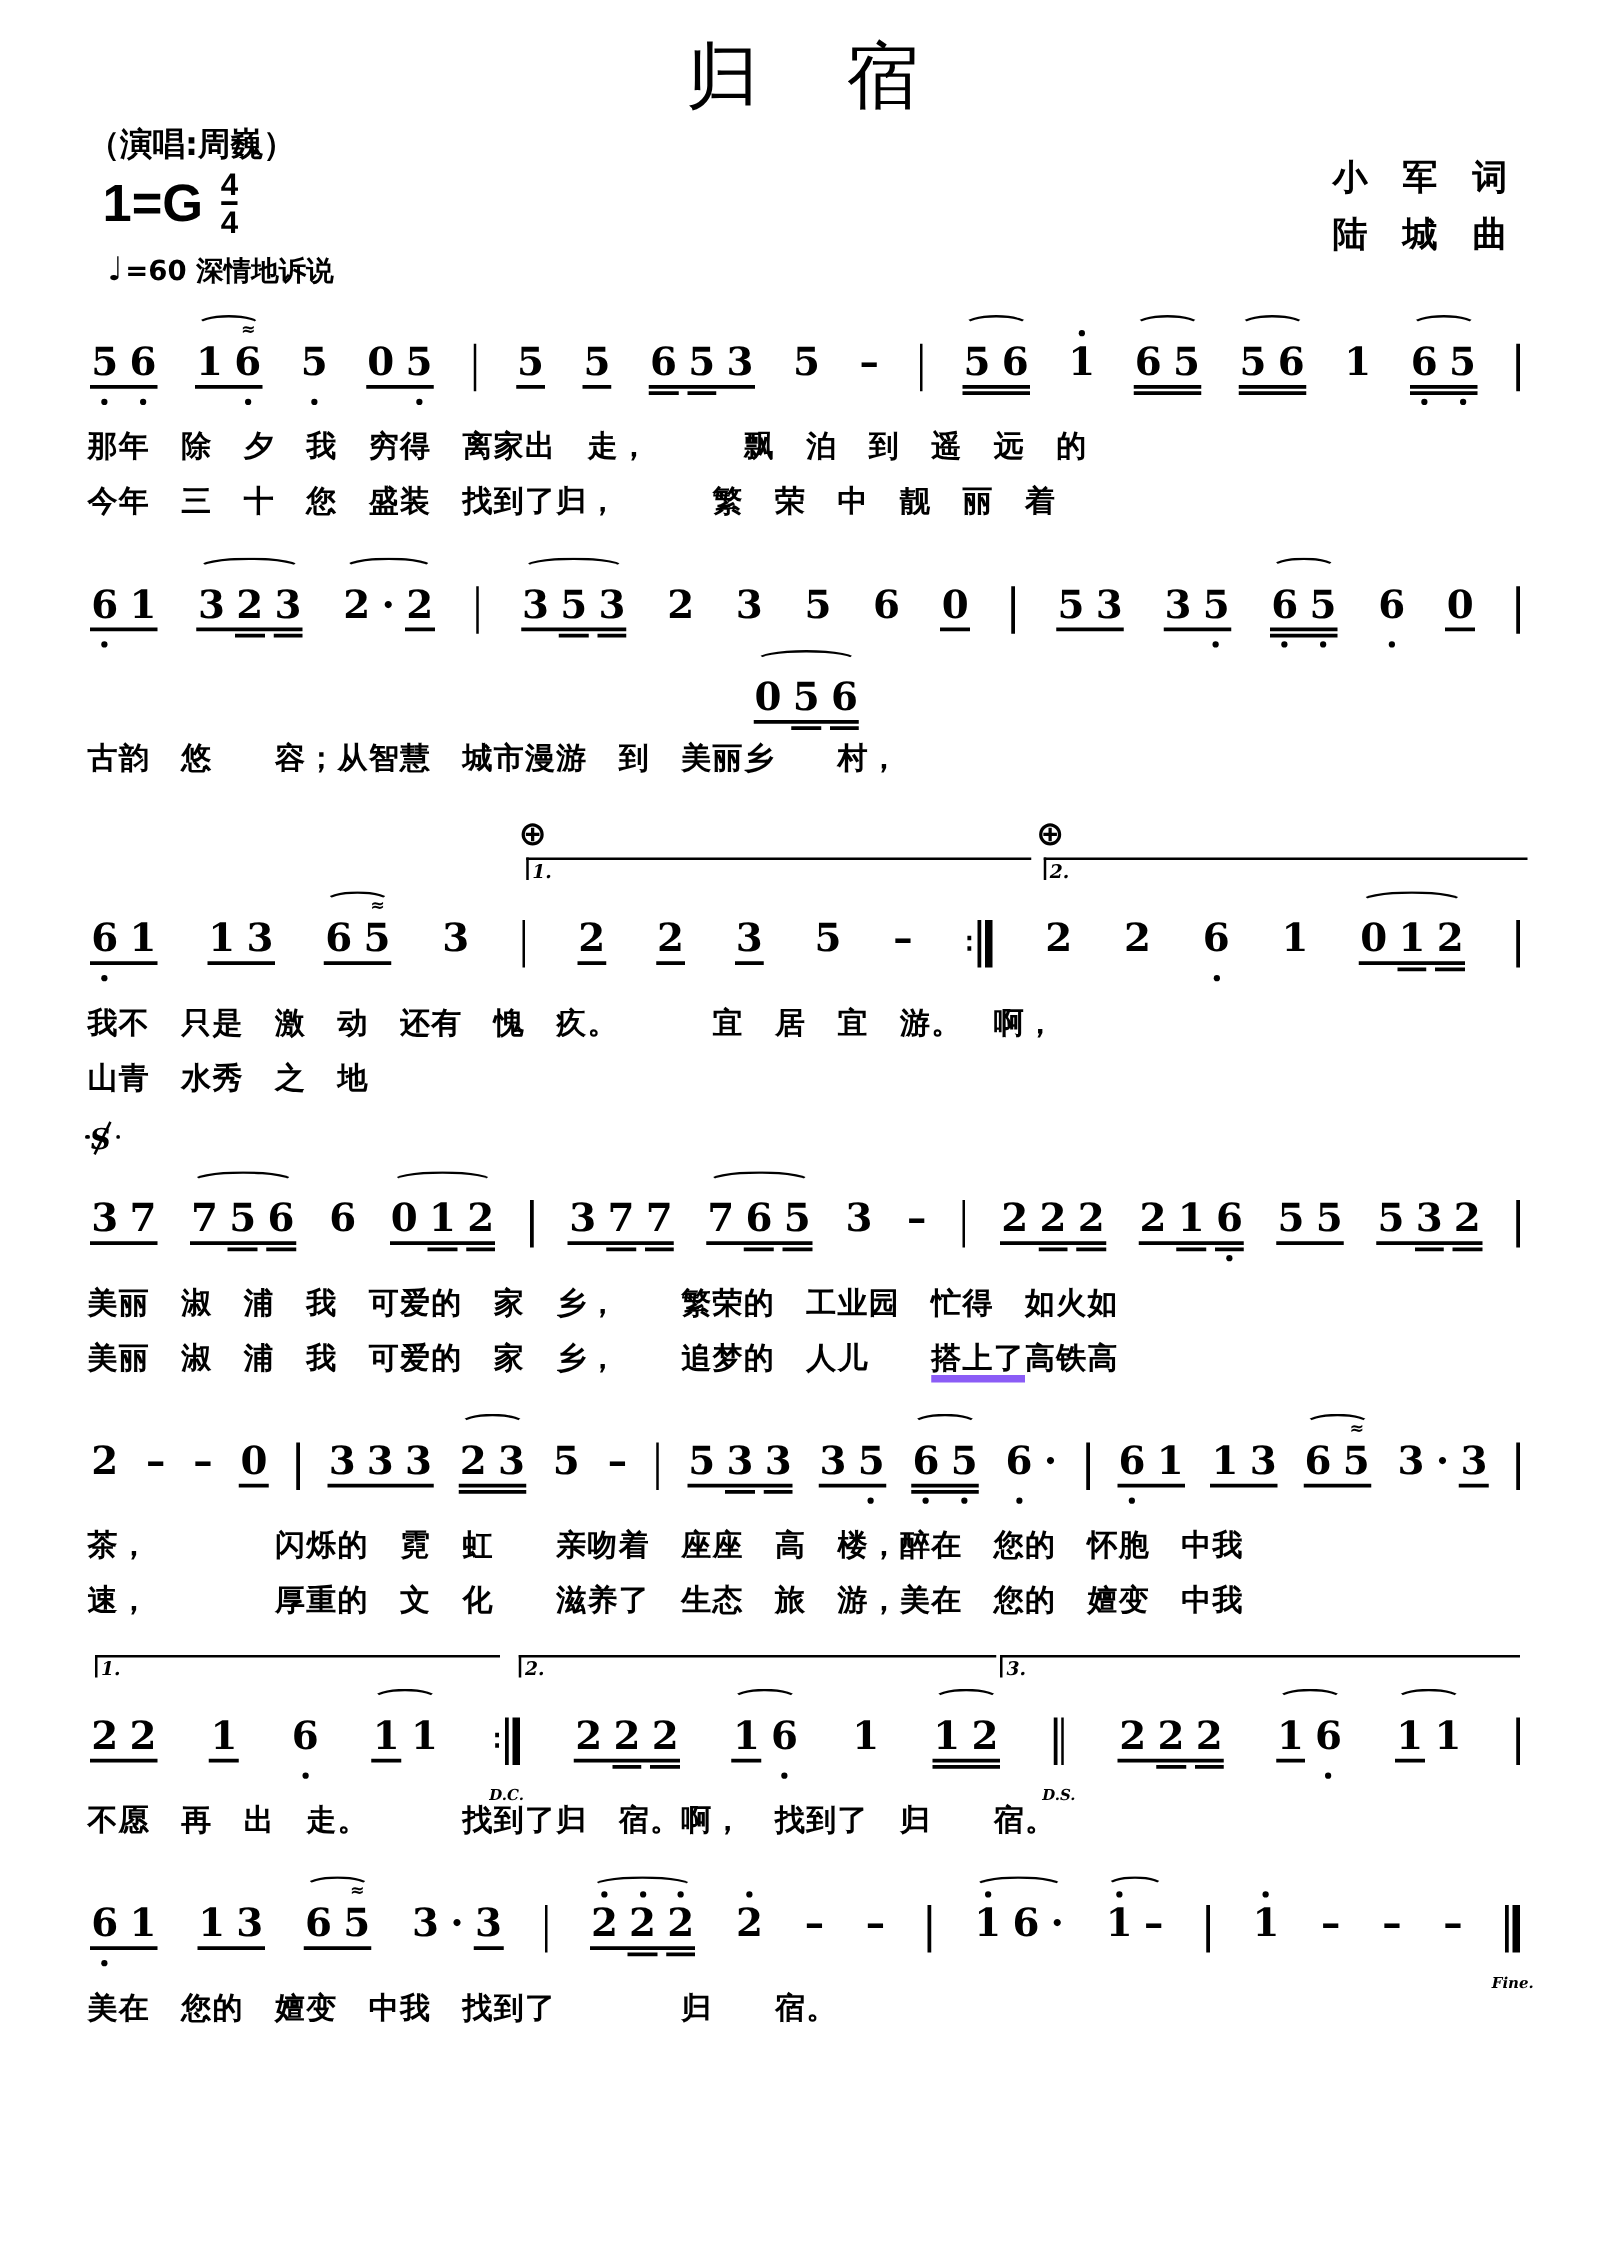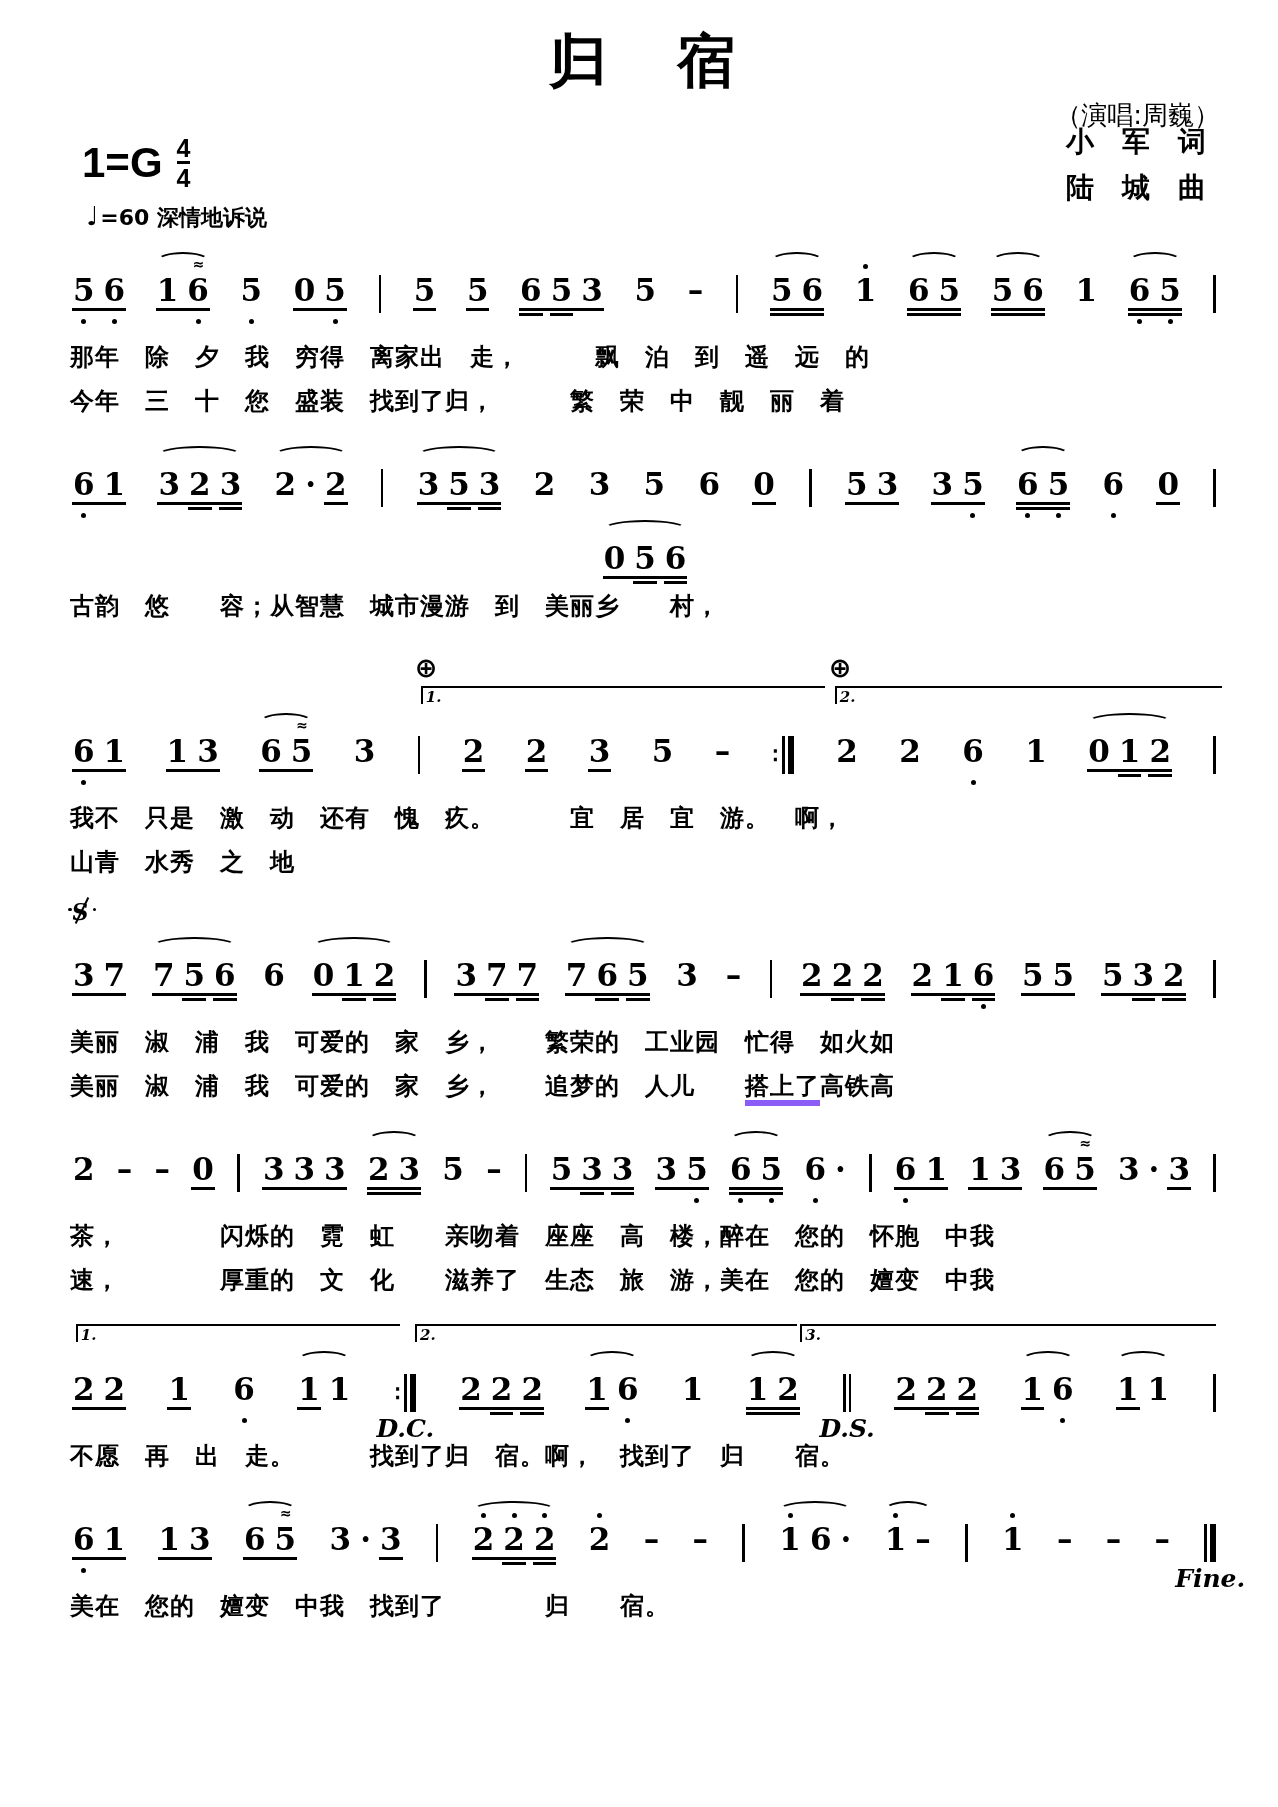--- a/index.html
+++ b/index.html
@@ -1,21 +1,21 @@
 <!DOCTYPE html>
 <html><head>
 <meta charset="utf-8">
 <style>
   html,body{margin:0;padding:0;background:#fff;color:#000;}
   body{width:1278px;min-height:1807px;font-family:"DejaVu Sans",sans-serif;}
   .page{padding:30px 58px 20px 70px;}
 
   
-  .title{text-align:center;font-size:58px;font-weight:bold;letter-spacing:6px;line-height:1.1;}
-  .subtitle{text-align:right;font-size:26px;font-weight:400;margin-top:4px;}
+  .title{text-align:center;font-size:58px;font-weight:normal;letter-spacing:6px;line-height:1.1;}
+  .subtitle{text-align:left;font-size:26px;font-weight:700;margin-top:4px;}
   .headrow{position:relative;height:108px;margin-top:2px;}
   .keyblock{position:absolute;left:12px;top:0;font-size:42px;font-weight:bold;font-family:Liberation Sans, sans-serif;display:flex;align-items:center;}
   .meter{display:inline-flex;flex-direction:column;align-items:center;font-size:25px;font-weight:bold;line-height:1.05;margin-left:14px;}
   .meter .den{border-top:3px solid #000;padding-top:1px;}
   .credits{position:absolute;right:14px;top:-16px;text-align:right;font-size:28px;font-weight:600;line-height:1.65;margin-left:20px;}
   .tempo{position:absolute;left:16px;top:66px;font-size:22px;font-weight:600;}
   .tempo .nq{font-size:26px;margin-right:2px;}
 
   
   .system{margin-bottom:20px;}
@@ -31,21 +31,21 @@
   .ng.nu .xline{bottom:-5px;}
   .dot{position:absolute;left:50%;width:5px;height:5px;margin-left:-2.5px;border-radius:50%;background:#000;}
   .da{top:-11px;} .db{bottom:-18px;}
   .orn{position:absolute;left:50%;transform:translateX(-50%);top:-19px;font-size:14px;font-weight:bold;letter-spacing:-1px;}
   .arc{position:absolute;left:1px;right:1px;top:-23px;height:13px;border:2.5px solid transparent;border-top-color:#000;border-radius:50%;}
 
   .bar{position:relative;display:inline-flex;align-items:center;gap:3px;height:38px;align-self:center;margin:0 2px;}
   .bl{width:2.5px;height:38px;background:#000;display:inline-block;}
   .bl.thick{width:6px;}
   .rdots{font-family:"DejaVu Serif",serif;font-weight:bold;font-size:22px;margin-right:1px;}
-  .blbl{position:absolute;top:40px;left:50%;transform:translateX(-50%);font-family:"DejaVu Serif",serif;font-style:italic;font-weight:bold;font-size:25px;white-space:nowrap;}
+  .blbl{position:absolute;top:55px;left:50%;transform:translateX(-50%);font-family:"DejaVu Serif",serif;font-style:italic;font-weight:bold;font-size:12px;white-space:nowrap;}
 
   .vrow{position:relative;height:26px;}
   .vrow.codas{height:62px;}
   .volta{position:absolute;bottom:0;height:16px;border-top:2.5px solid #000;border-left:2.5px solid #000;}
   .vlab{position:absolute;left:3px;top:0px;font-size:15px;font-style:italic;font-weight:bold;font-family:"DejaVu Serif",serif;}
   .coda{position:absolute;top:-36px;left:-8px;font-size:27px;font-weight:bold;}
 
   .srow{position:relative;height:30px;}
   .segno{position:absolute;left:2px;top:0;width:22px;height:26px;font-family:"DejaVu Serif",serif;font-size:23px;font-weight:bold;}
   .segno .sg{display:inline-block;transform:skewX(-6deg);}

